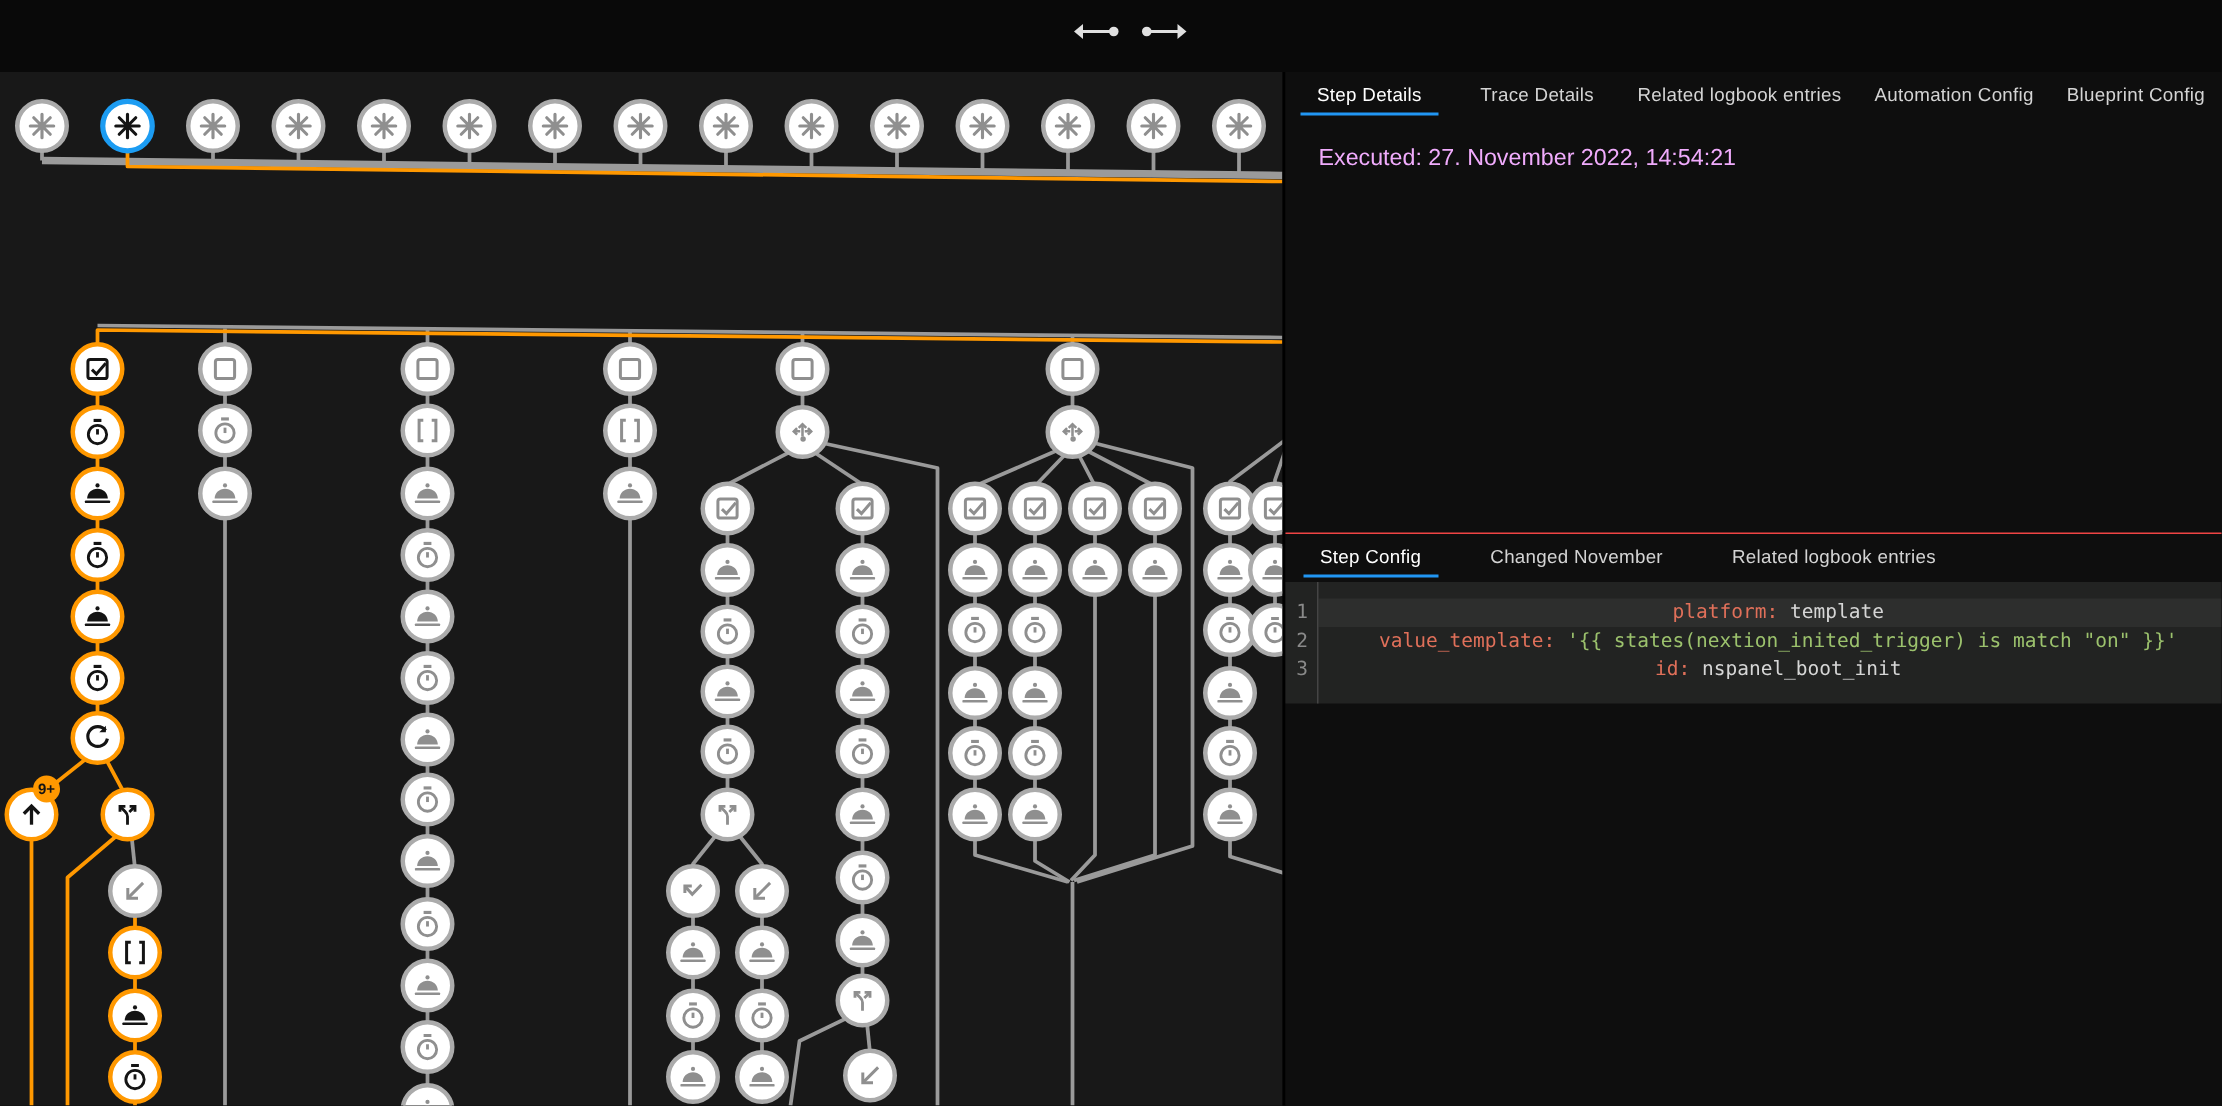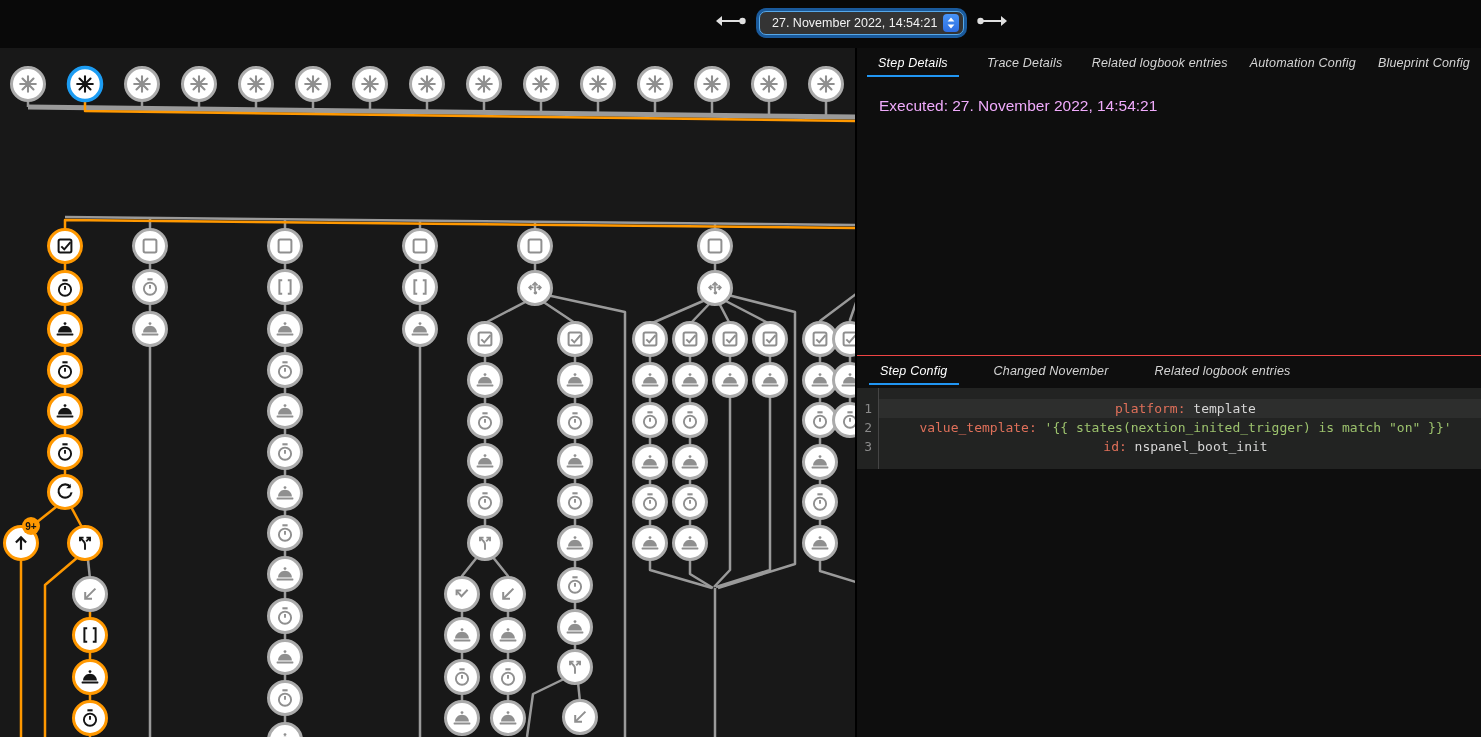--- a/index.html
+++ b/index.html
@@ -16,21 +16,21 @@
              display:flex; flex-direction:column; align-items:center; justify-content:center; gap:2px; }
 
   .graph-panel { position:absolute; left:0; top:48px; width:855px; height:689px; background:#181818; }
   .panel-divider { position:absolute; left:855px; top:48px; width:2px; height:689px; background:#000; }
 
   .right-panel { position:absolute; left:857px; top:48px; width:624px; height:689px; background:#0e0e0e; }
   .tabbar { display:flex; align-items:stretch; height:29px; }
   .tabbar.spread .tab { flex:1; }
   .tab { display:flex; align-items:center; justify-content:center; cursor:pointer; }
   .tab .lbl { color:#d4d4d4; font-size:12.5px; letter-spacing:.2px; padding:7px 11px 5px;
-              border-bottom:2.5px solid transparent; white-space:nowrap;font-style:italic; }
+              border-bottom:2.5px solid transparent; white-space:nowrap; }
   .tab.active .lbl { color:#ffffff; border-bottom-color:#2196f3; }
   .tabbar.compact .tab { flex:0 0 auto; padding:0 12px; }
   .executed { margin:20px 0 0 22px; color:#f0abfc; font-size:15.5px; }
 
   .config-section { position:absolute; left:0; top:307px; width:624px; border-top:1px solid #ef4444; }
   .code-area { position:relative; margin-top:3px; background:#222322; padding:11px 0 13px;
                font-family:"DejaVu Sans Mono", monospace; font-size:13px; }
   .gutter-line { position:absolute; left:21px; top:0; bottom:0; width:1px; background:#454545; }
   .code-row { display:flex; height:19px; line-height:19px; }
   .code-row .ln { flex:none; width:15px; text-align:right; color:#8a8a8a; }
@@ -44,29 +44,20 @@
 <body>
 
 <div class="topbar">
   <div class="trace-controls">
     <div class="nav-btn">
       <span>
         <svg width="34" height="14" viewBox="0 0 34 14">
           <line x1="5" y1="7" x2="28" y2="7" stroke="#e0e0e0" stroke-width="2"></line>
           <path d="M9 2L3 7l6 5z" fill="#e0e0e0"></path>
           <circle cx="29.5" cy="7" r="3.2" fill="#e0e0e0"></circle>
-        </svg>
-      </span>
-    </div>
-    <div class="trace-select">
-      <span class="val">27. November 2022, 14:54:21</span>
-      <span class="stepper">
-        <svg width="10" height="12" viewBox="0 0 10 12">
-          <path d="M5 0.5L8.4 4.6H1.6z" fill="#fff"></path>
-          <path d="M5 11.5L1.6 7.4h6.8z" fill="#fff"></path>
         </svg>
       </span>
     </div>
     <div class="nav-btn">
       <span>
         <svg width="34" height="14" viewBox="0 0 34 14">
           <line x1="6" y1="7" x2="29" y2="7" stroke="#e0e0e0" stroke-width="2"></line>
           <path d="M25 2l6 5-6 5z" fill="#e0e0e0"></path>
           <circle cx="4.5" cy="7" r="3.2" fill="#e0e0e0"></circle>
         </svg>

